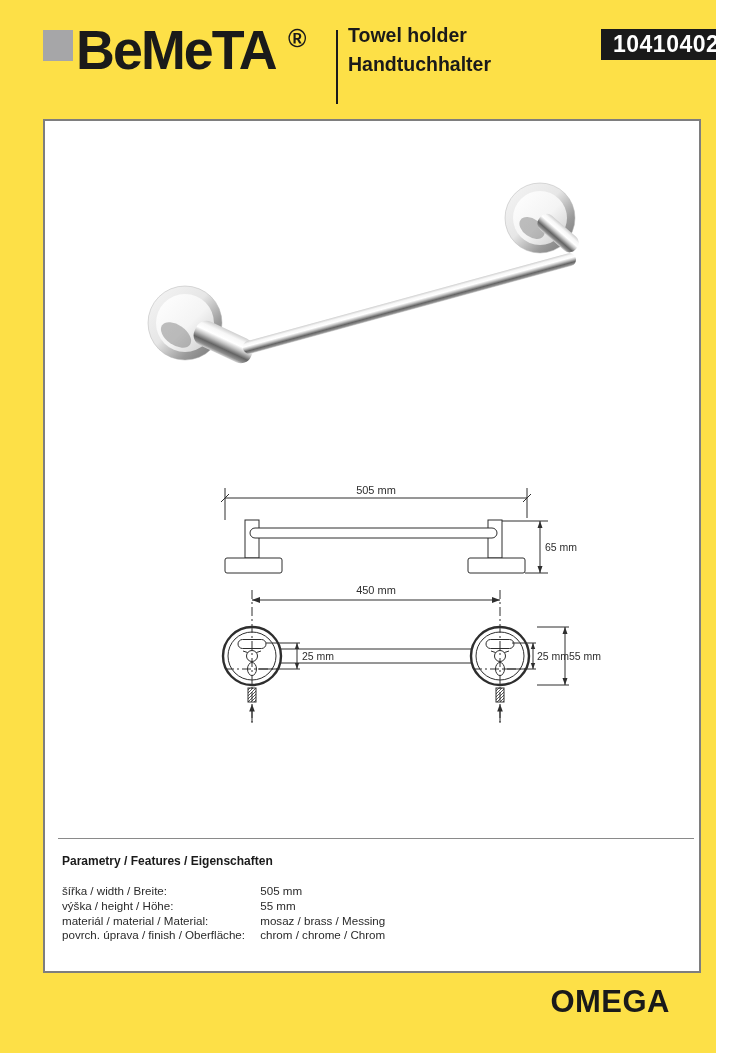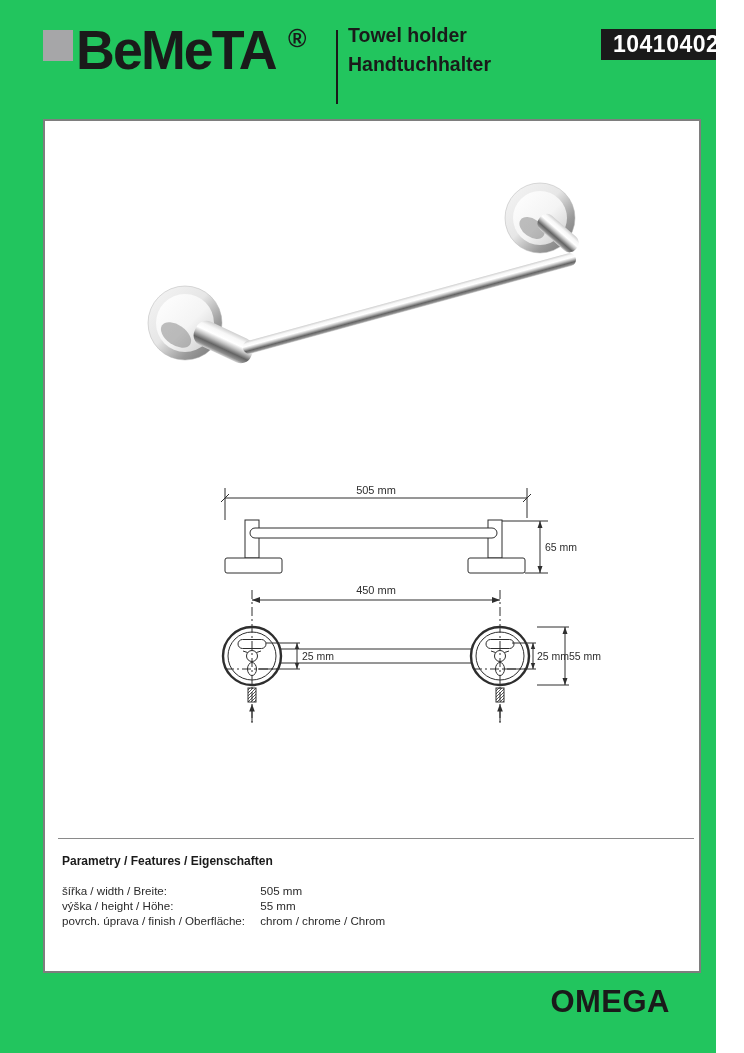--- a/index.html
+++ b/index.html
@@ -1,16 +1,16 @@
 <!DOCTYPE html>
 <html><head>
 <meta charset="utf-8">
 <style>
   html,body{margin:0;padding:0;background:#ffffff;}
-  .page{position:relative;width:716px;height:1053px;background:#22c55e;overflow:hidden;
+  .page{position:relative;width:716px;height:1053px;background:#fde047;overflow:hidden;
         font-family:"Liberation Sans",sans-serif;color:#1d1d1b;}
   
   .logo-square{position:absolute;left:43px;top:30px;width:30px;height:31px;background:#a6a6a8;}
   .logo-text{position:absolute;left:76px;top:22px;font-size:56px;font-weight:bold;
              letter-spacing:-2px;line-height:1;color:#1a1a1a;transform:scaleX(.96);transform-origin:left top;}
   .logo-reg{position:absolute;left:288px;top:24px;font-size:25px;font-weight:bold;color:#1a1a1a;}
   .header-divider{position:absolute;left:336px;top:30px;width:2px;height:74px;background:#1a1a1a;}
   .product-names{position:absolute;left:348px;top:21px;font-size:19.5px;font-weight:bold;
                  line-height:28.8px;color:#1a1a1a;white-space:nowrap;}
   .code-badge{position:absolute;left:601px;top:29px;width:143px;height:31px;background:#1a1a1a;}
@@ -173,20 +173,24 @@
   <div class="param-table">
     <div class="param-row">
       <span class="param-label">šířka / width / Breite:</span>
       <span class="param-value">505 mm</span>
     </div>
     <div class="param-row">
       <span class="param-label">výška / height / Höhe:</span>
       <span class="param-value">55 mm</span>
     </div>
     <div class="param-row">
+      <span class="param-label">materiál / material / Material:</span>
+      <span class="param-value">mosaz / brass / Messing</span>
+    </div>
+    <div class="param-row">
       <span class="param-label">povrch. úprava / finish / Oberfläche:</span>
       <span class="param-value">chrom / chrome / Chrom</span>
     </div>
   </div>
 
   <div class="series-name">OMEGA</div>
 
 </div>
 
 </body></html>

